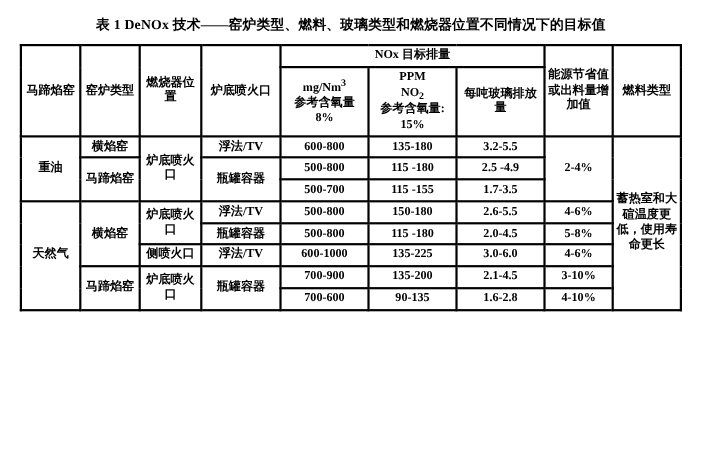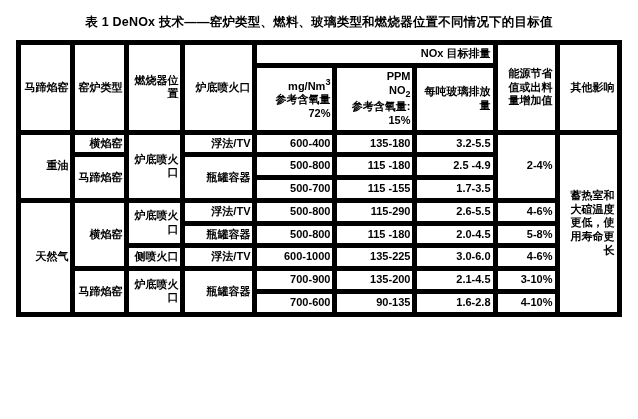--- a/index.html
+++ b/index.html
@@ -13,40 +13,41 @@
     font-family: "Liberation Sans", sans-serif;
     color: #000000;
     overflow: hidden;
   }
   .page {
     width: 638px;
     height: 419px;
     position: relative;
     box-sizing: border-box;
     padding: 0;
+    font-family: Liberation Serif, serif;
   }
   .doc-title {
     text-align: center;
     font-size: 12.5px;
     font-weight: bold;
     letter-spacing: 0.2px;
     padding: 14px 10px 10px 10px;
     line-height: 1.3;
   }
   table.dx {
     border-collapse: collapse;
     width: 600px;
     margin: 0 auto;
     table-layout: fixed;
   }
   table.dx td, table.dx th {
-    border: 5px solid #000000;
-    font-size: 11px;
-    font-weight: bold;
-    text-align: right;
+    border: 2px solid #000000;
+    font-size: 11px;
+    font-weight: bold;
+    text-align: center;
     vertical-align: middle;
     padding: 2px 2px;
     line-height: 1.25;
     word-break: break-word;
   }
   .hdr-nox {
     font-size: 11px;
     font-weight: bold;
   }
   .sub-hdr {
@@ -97,43 +98,43 @@
       <col style="width:62px">
     </colgroup>
     <thead>
       <tr>
         <td rowspan="2" class="wrap-label">马蹄焰窑</td>
         <td rowspan="2" class="wrap-label">窑炉类型</td>
         <td rowspan="2" class="wrap-label">燃烧器位置</td>
         <td rowspan="2" class="wrap-label">炉底喷火口</td>
         <td colspan="3" class="hdr-nox">NOx 目标排量</td>
         <td rowspan="2" class="wrap-label">能源节省值或出料量增加值</td>
-        <td rowspan="2" class="wrap-label">其他影响</td>
+        <td rowspan="2" class="wrap-label">燃料类型</td>
       </tr>
       <tr>
         <td class="sub-hdr">
           <span>mg/Nm</span><sup>3</sup><br>
-          <span>参考含氧量 72%</span>
+          <span>参考含氧量 8%</span>
         </td>
         <td class="sub-hdr">
           <span>PPM</span><br>
           <span>NO</span><span class="sub2">2</span><br>
           <span>参考含氧量: 15%</span>
         </td>
         <td class="sub-hdr">每吨玻璃排放量</td>
       </tr>
     </thead>
     <tbody>
 
       <tr>
         <td rowspan="3" class="v-label">重油</td>
         <td class="v-label">横焰窑</td>
         <td rowspan="3" class="wrap-label">炉底喷火口</td>
         <td class="tall">浮法/TV</td>
-        <td class="cell-num tall">600-400</td>
+        <td class="cell-num tall">600-800</td>
         <td class="cell-num tall">135-180</td>
         <td class="cell-num tall">3.2-5.5</td>
         <td rowspan="3" class="cell-num">2-4%</td>
         <td rowspan="8" class="wrap-label">蓄热室和大碹温度更低，使用寿命更长</td>
       </tr>
 
       <tr>
         <td rowspan="2" class="wrap-label">马蹄焰窑</td>
         <td rowspan="2">瓶罐容器</td>
         <td class="cell-num">500-800</td>
@@ -146,21 +147,21 @@
         <td class="cell-num">115 -155</td>
         <td class="cell-num">1.7-3.5</td>
       </tr>
 
       <tr>
         <td rowspan="5" class="v-label">天然气</td>
         <td rowspan="3" class="v-label">横焰窑</td>
         <td rowspan="2" class="wrap-label">炉底喷火口</td>
         <td class="tall">浮法/TV</td>
         <td class="cell-num tall">500-800</td>
-        <td class="cell-num tall">115-290</td>
+        <td class="cell-num tall">150-180</td>
         <td class="cell-num tall">2.6-5.5</td>
         <td class="cell-num tall">4-6%</td>
       </tr>
 
       <tr>
         <td class="tall">瓶罐容器</td>
         <td class="cell-num tall">500-800</td>
         <td class="cell-num tall">115 -180</td>
         <td class="cell-num tall">2.0-4.5</td>
         <td class="cell-num tall">5-8%</td>

